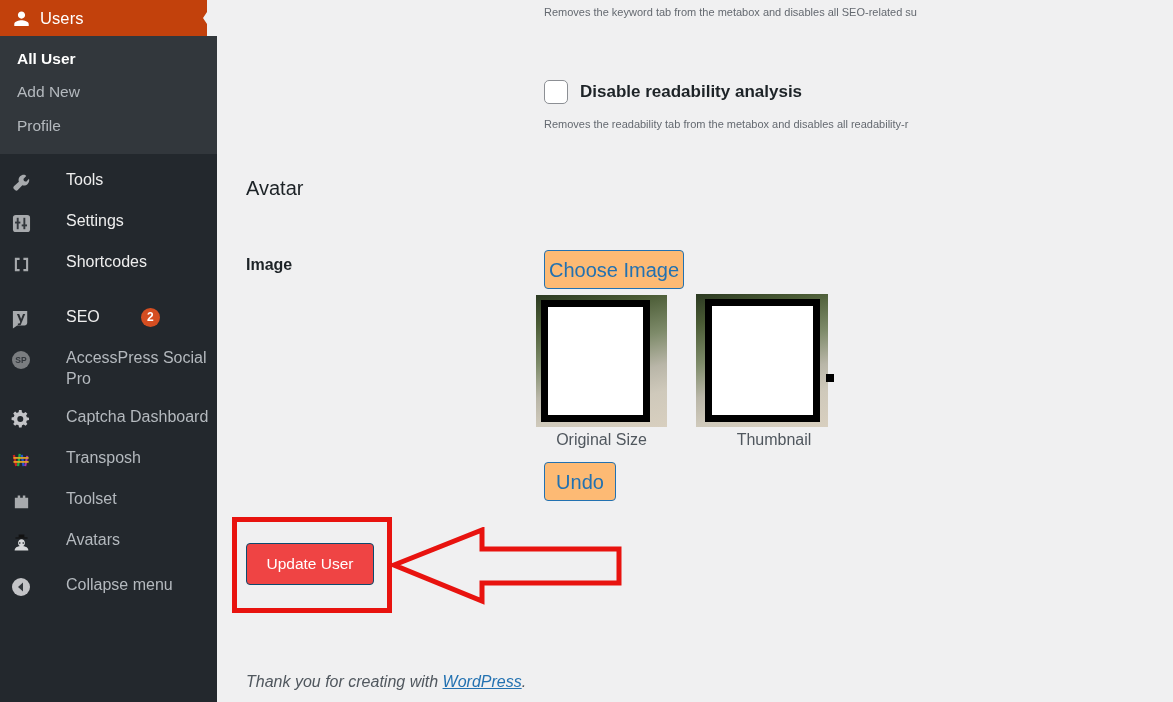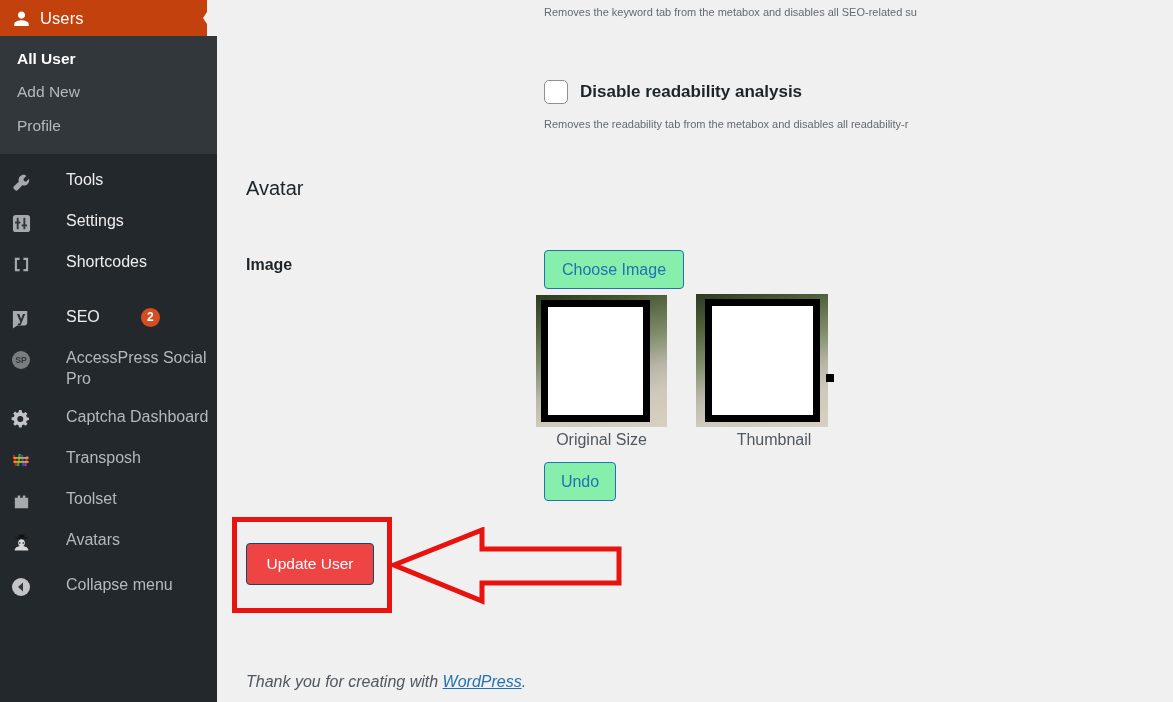--- a/index.html
+++ b/index.html
@@ -109,26 +109,26 @@
     position: absolute;
     font-size: 20px; color: #1d2327; font-weight: 400;
   }
   .field-label {
     position: absolute;
     font-size: 16px; color: #1d2327; font-weight: bold;
   }
 
   .btn-secondary {
     position: absolute;
-    background: #86efac;
+    background: #fdba74;
     border: 1px solid #2271b1;
     color: #2271b1;
     border-radius: 4px;
     font-family: "Liberation Sans", sans-serif;
-    font-size: 16px;
+    font-size: 20px;
     line-height: 1;
     cursor: pointer;
   }
   .btn-primary {
     position: absolute;
     background: #ef4444;
     border: 1px solid #0c4a6e;
     color: #fff;
     border-radius: 4px;
     font-family: "Liberation Sans", sans-serif;

